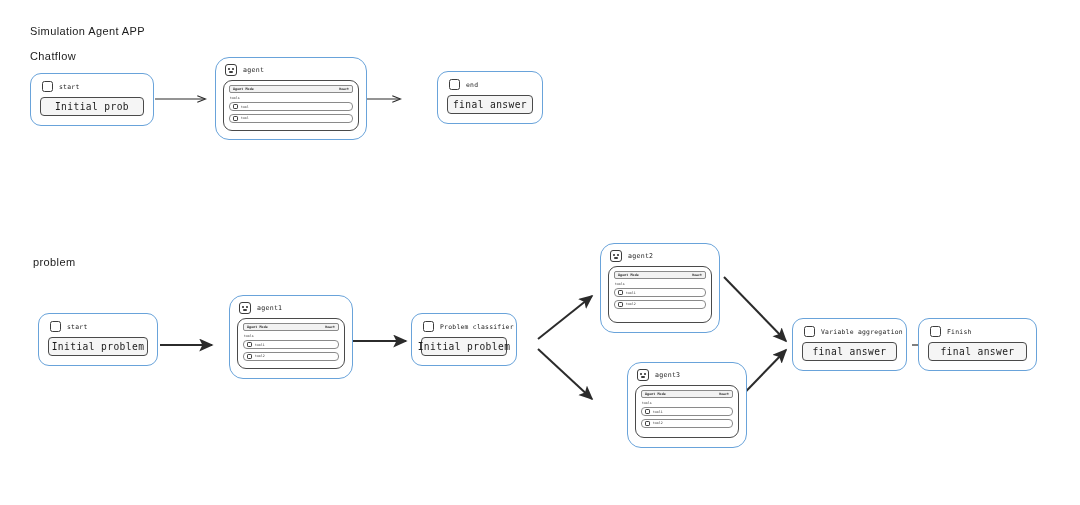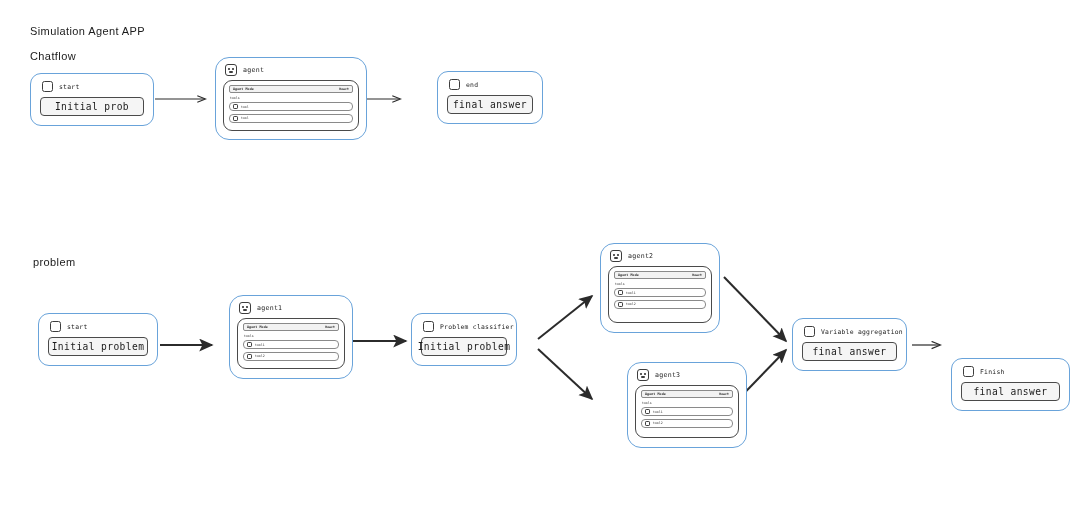--- a/index.html
+++ b/index.html
@@ -308,21 +308,21 @@
   </div>
 
   <div class="node" style="left:792px;top:318px;width:115px;">
     <div class="node-head">
       <span class="cb"></span>
       <span class="node-title">Variable aggregation</span>
     </div>
     <div class="pill">final answer</div>
   </div>
 
-  <div class="node" style="left:951px;top:318px;width:119px;margin-top:40px;">
+  <div class="node" style="left:918px;top:318px;width:119px;">
     <div class="node-head">
       <span class="cb"></span>
       <span class="node-title">Finish</span>
     </div>
     <div class="pill">final answer</div>
   </div>
 
 </div>
 
 </body></html>

